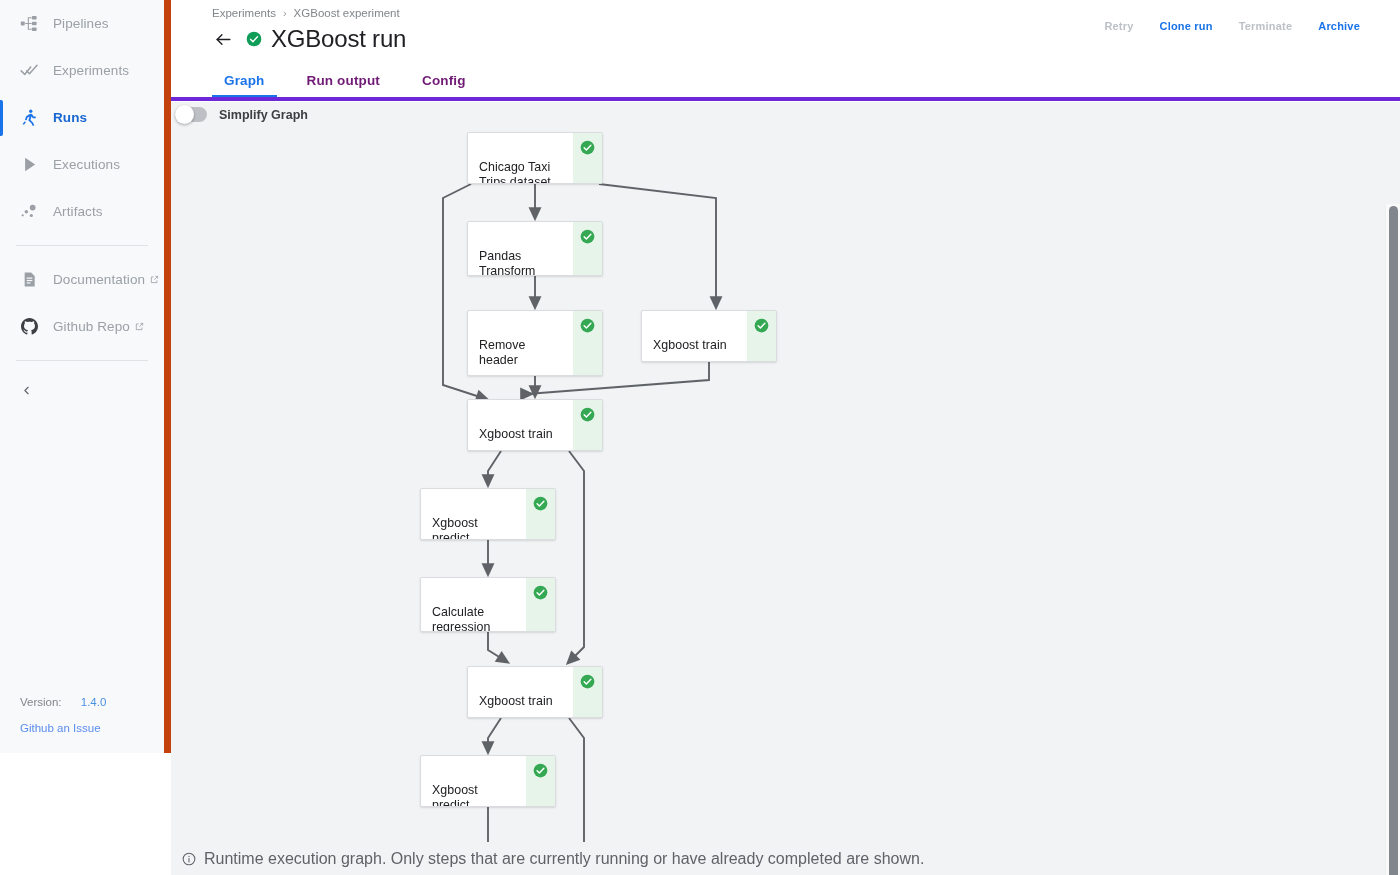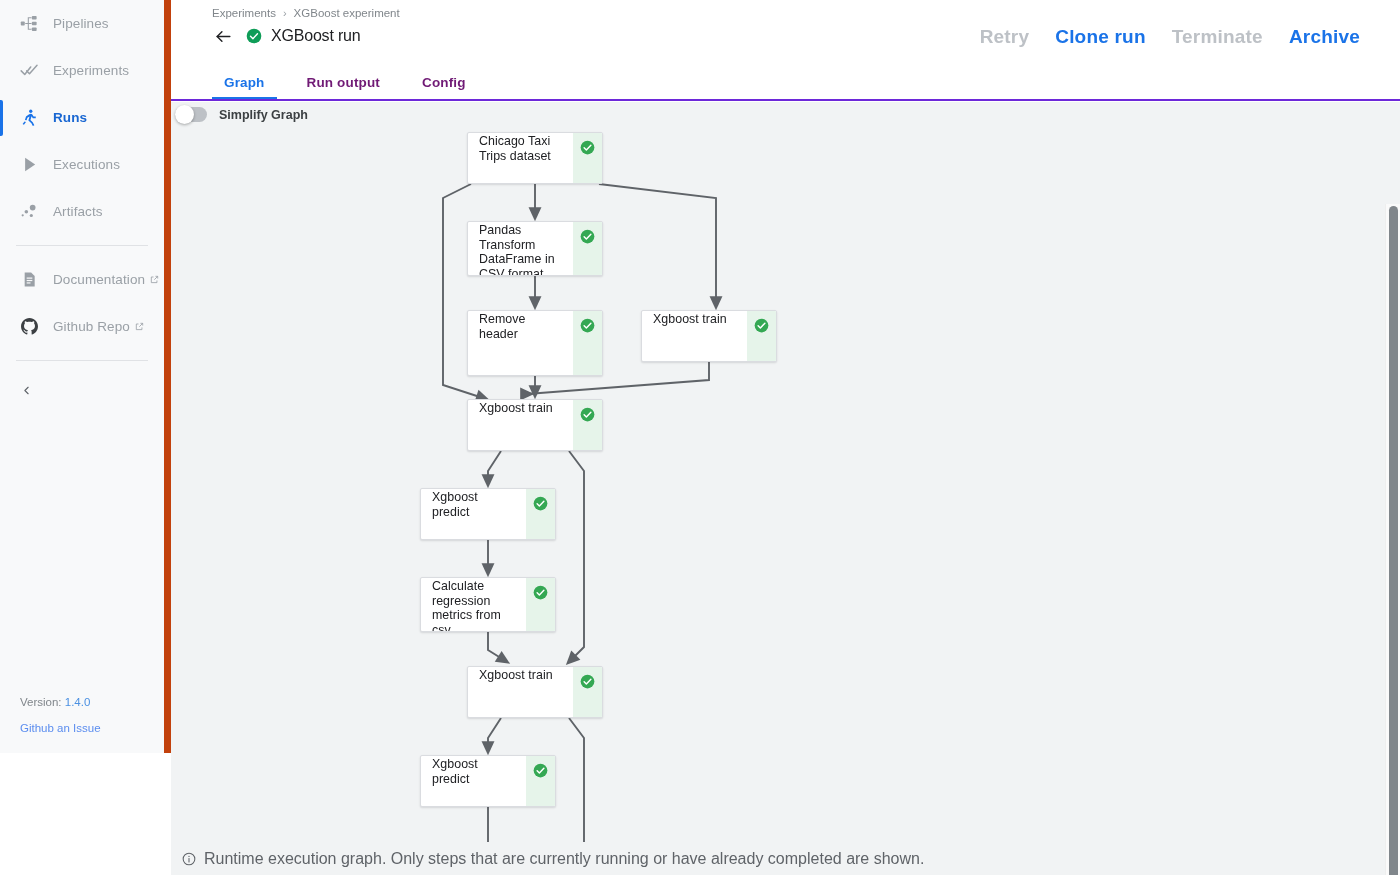--- a/index.html
+++ b/index.html
@@ -51,21 +51,21 @@
   }
   #collapse-row {
     display: flex; align-items: center;
     height: 42px; padding-left: 20px; cursor: pointer;
   }
   #version-block {
     position: absolute; left: 20px; bottom: 12px;
     font-size: 11.5px; color: #80868b; line-height: 26px;
   }
   #version-block a { color: #5b8def; text-decoration: none; }
-  .ver-num { color: #4a90e2; }
+  .ver-num { color: #4a90e2; margin-left: 16px; }
 
   
   #main { flex: 1; height: 875px; position: relative; background: #fff; overflow: hidden; }
 
   #topbar {
     height: 66px; position: relative;
     padding: 0 0 0 41px;
     background: #fff;
   }
   #breadcrumb {
@@ -74,33 +74,33 @@
   }
   #breadcrumb .crumb { cursor: pointer; }
   #breadcrumb .sep { color: #9aa0a6; font-size: 11px; }
   #titlerow {
     display: flex; align-items: center;
     margin-top: 6px;
   }
   #back-arrow { width: 22px; height: 22px; cursor: pointer; margin-right: 12px; flex: 0 0 22px;
     display: flex; align-items: center; justify-content: center; }
   #title-status { width: 16px; height: 16px; margin-right: 9px; flex: 0 0 16px; display: flex; }
-  #page-title { font-size: 16px; color: #202124; letter-spacing: -.2px; }
+  #page-title { font-size: 24px; color: #202124; letter-spacing: -.2px; }
 
   #actions {
-    position: absolute; right: 27px; top: 20px;
+    position: absolute; right: 27px; top: 14px;
     display: flex; align-items: center; gap: 0px;
-    font-size: 19px; font-weight: bold; letter-spacing: .2px;
+    font-size: 11px; font-weight: bold; letter-spacing: .2px;
   }
   .action-btn { padding: 6px 13px; cursor: pointer; white-space: nowrap; }
   .action-btn.enabled { color: #1a73e8; }
   .action-btn.disabled { color: #bdc1c6; cursor: default; }
 
   #tabbar {
-    height: 35px; border-bottom: 2px solid #6d28d9;
+    height: 35px; border-bottom: 4px solid #6d28d9;
     display: flex; align-items: flex-end; padding-left: 41px;
     background: #fff;
   }
   .tab {
     font-size: 13.5px; font-weight: bold; color: #701a75;
     padding: 0 12px 9px 12px; margin-right: 18px;
     cursor: pointer; position: relative; letter-spacing: .15px;
   }
   .tab.active { color: #1a73e8; }
   .tab.active::after {
@@ -137,21 +137,21 @@
     background: #fff;
     border: 1px solid #dadce0;
     border-radius: 2px;
     box-shadow: 0 1px 2px rgba(60,64,67,.16);
     display: flex;
     overflow: hidden;
     cursor: pointer;
   }
   .node .nlabel {
     flex: 1;
-    padding: 1px 12px 0 11px;
+    padding: 27px 12px 0 11px;
     font-size: 12.4px; color: #202124;
     line-height: 14.5px;
     letter-spacing: .05px;
   }
   .node .nstatus {
     width: 29px; flex: 0 0 29px;
     background: #e6f4ea;
     display: flex; align-items: flex-start; justify-content: center;
     padding-top: 7px;
   }

